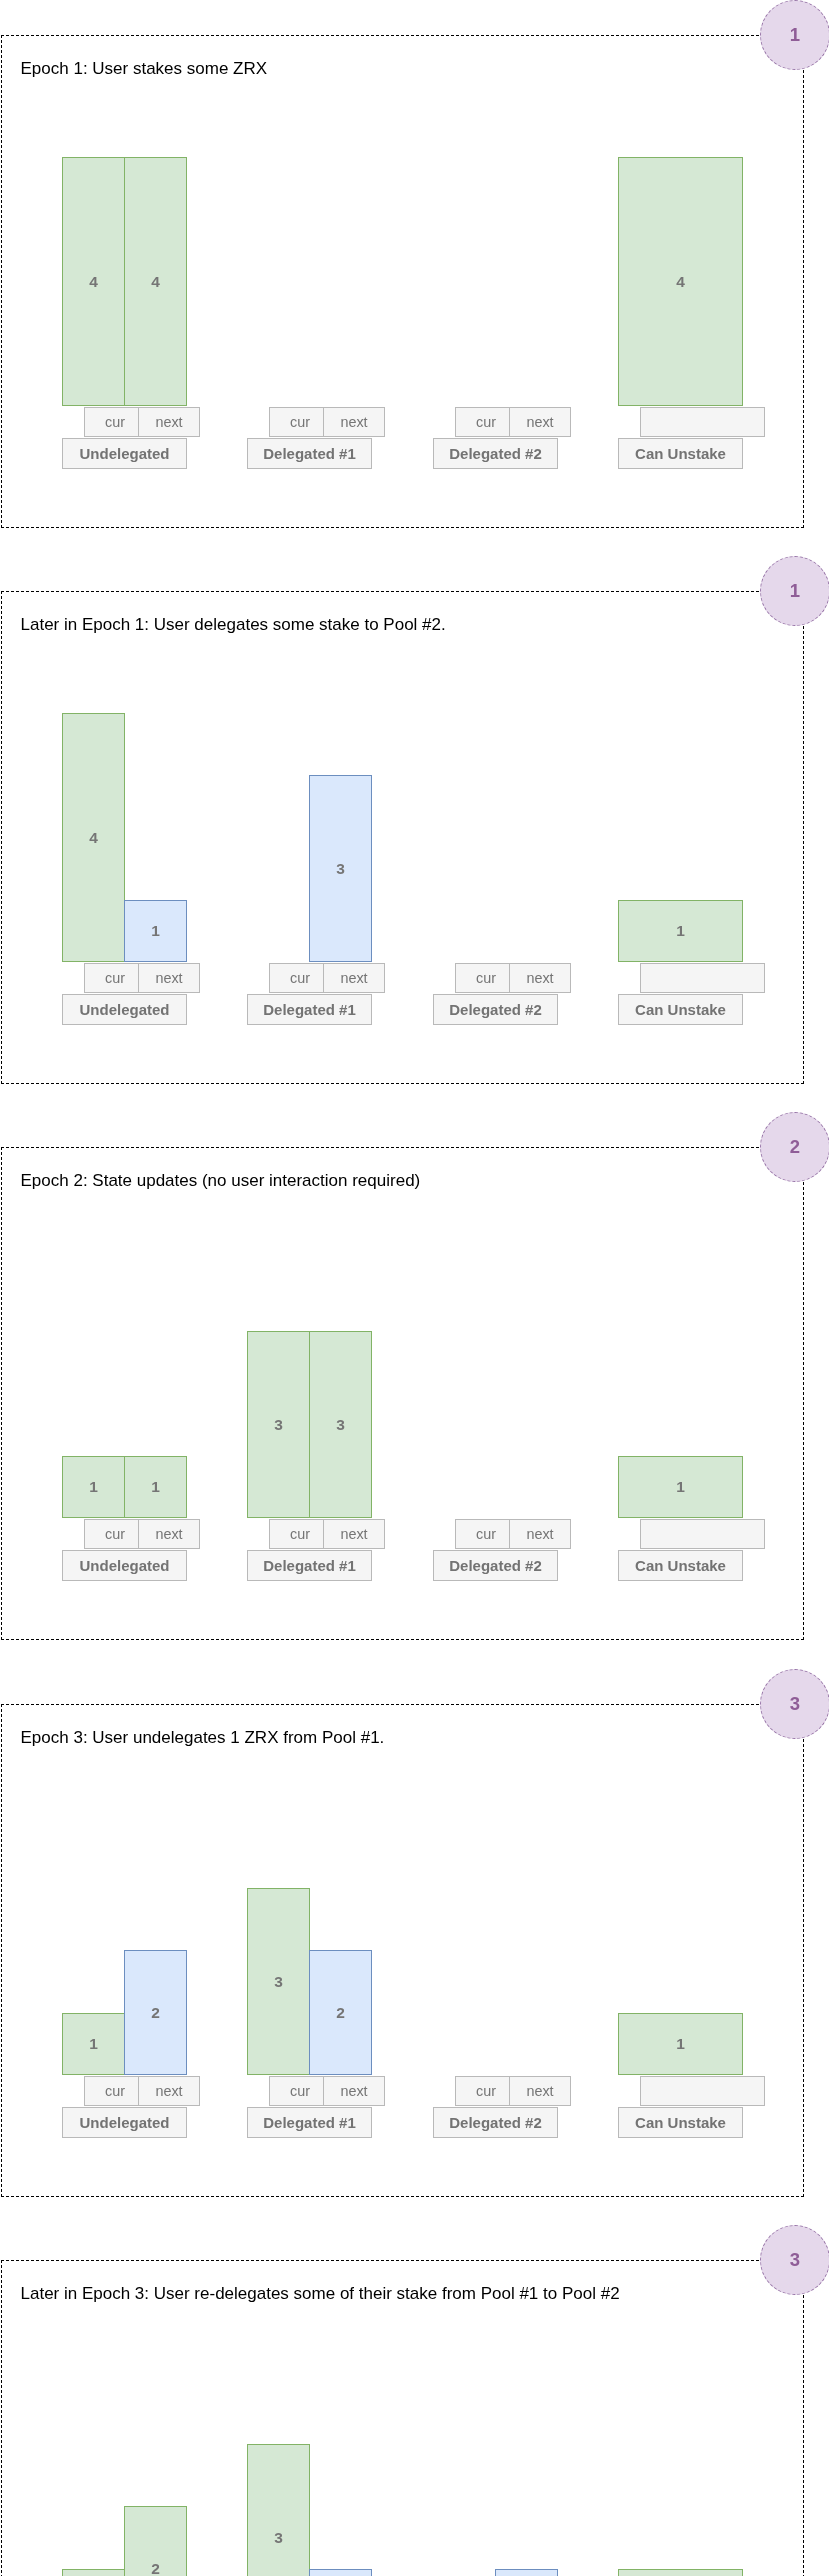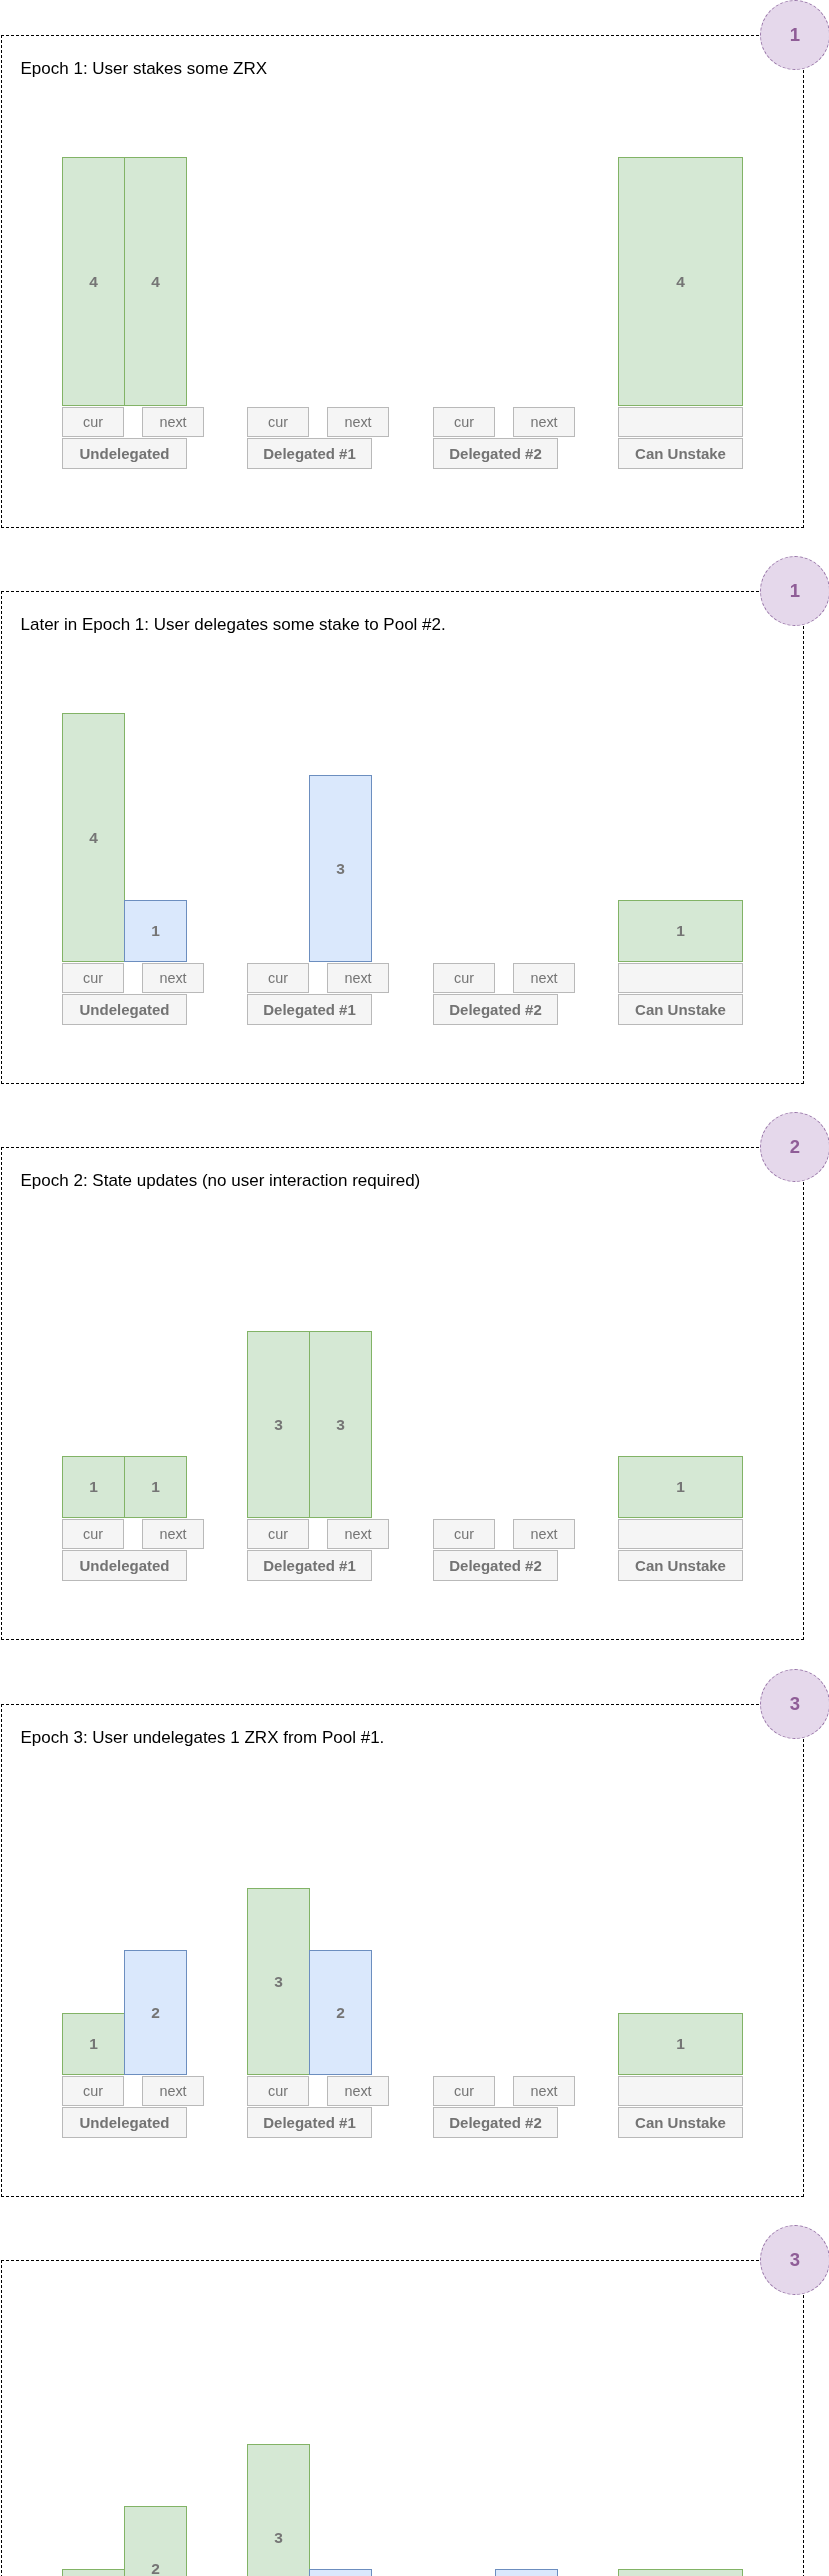--- a/index.html
+++ b/index.html
@@ -26,28 +26,28 @@
   .bar {
     position:absolute; bottom:0; box-sizing:border-box; border:1px solid;
     display:flex; align-items:center; justify-content:center;
     font-size:15.5px; font-weight:bold; color:#757575;
   }
   .bar.cur    { left:0;     width:63px; }
   .bar.next   { left:62px; width:63px; }
   .bar.single { left:0;     width:125px; }
   .bar.green  { background:#d5e8d4; border-color:#82b366; }
   .bar.blue   { background:#dae8fc; border-color:#6c8ebf; }
-  .cells { position:relative; margin-top:1px; height:30px; }
+  .cells { position:relative; margin-top:1px; height:30px;margin-left:22px; }
   .cell {
     position:absolute; top:0; height:30px; box-sizing:border-box;
     background:#f5f5f5; border:1px solid #b9b9b9; color:#757575;
     display:flex; align-items:center; justify-content:center; font-size:14.4px;
   }
   .cell.cur  { left:0;     width:62px; }
-  .cell.next { left:80px; width:62px; }
+  .cell.next { left:54px; width:62px; }
   .cell.full { left:0;     width:125px; }
   .labelrow { position:relative; margin-top:1px; height:31px; }
   .labelcell {
     position:absolute; left:0; top:0; width:125px; height:31px;
     box-sizing:border-box; background:#f5f5f5; border:1px solid #b9b9b9;
     color:#737373; font-weight:bold; font-size:15px;
     display:flex; align-items:center; justify-content:center;
   }
 </style>
 </head>
@@ -249,20 +249,21 @@
         <div class="cells">
           <div class="cell full"></div>
         </div>
         <div class="labelrow">
           <div class="labelcell">Can Unstake</div>
         </div>
       </div>
     </div>
     <div class="panel" style="top: 2260px;">
       <div class="badge">3</div>
+      <div class="title">Later in Epoch 3: User re-delegates some of their stake from Pool #1 to Pool #2</div>
       <div class="group" style="left: 60px;">
         <div class="bars">
           <div class="bar cur green" style="height: 62px;">1</div>
           <div class="bar next green" style="height: 125px;">2</div>
         </div>
       </div>
       <div class="group" style="left: 245px;">
         <div class="bars">
           <div class="bar cur green" style="height: 187px;">3</div>
           <div class="bar next blue" style="height: 62px;">1</div>

